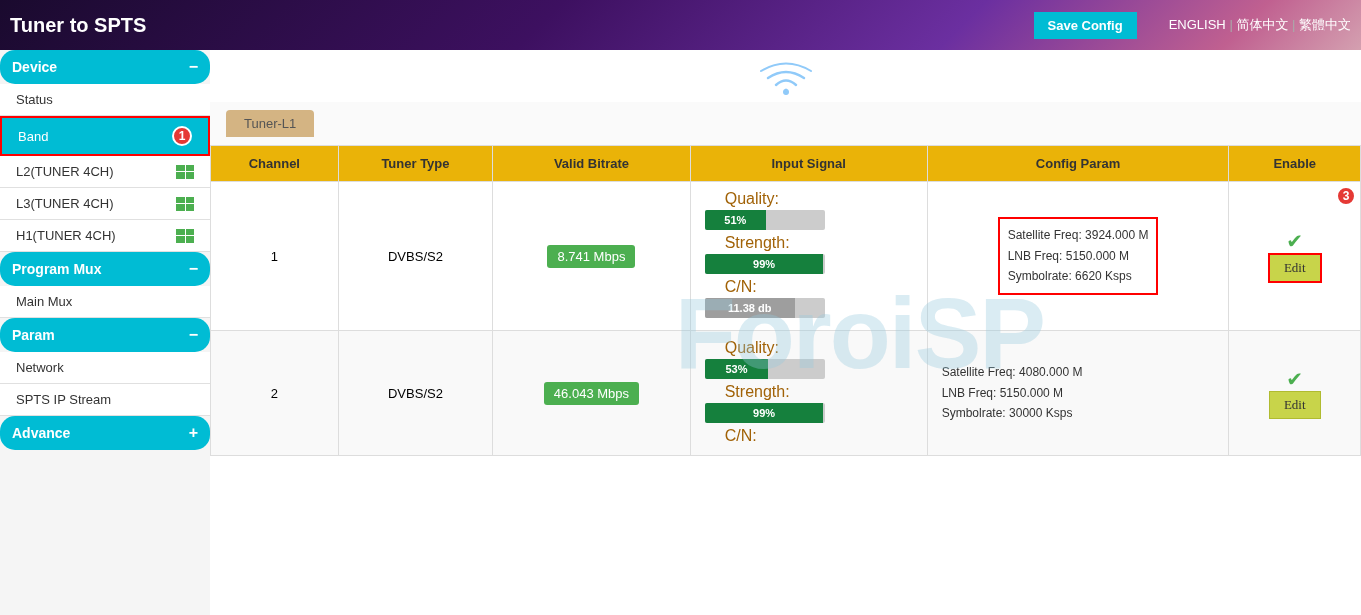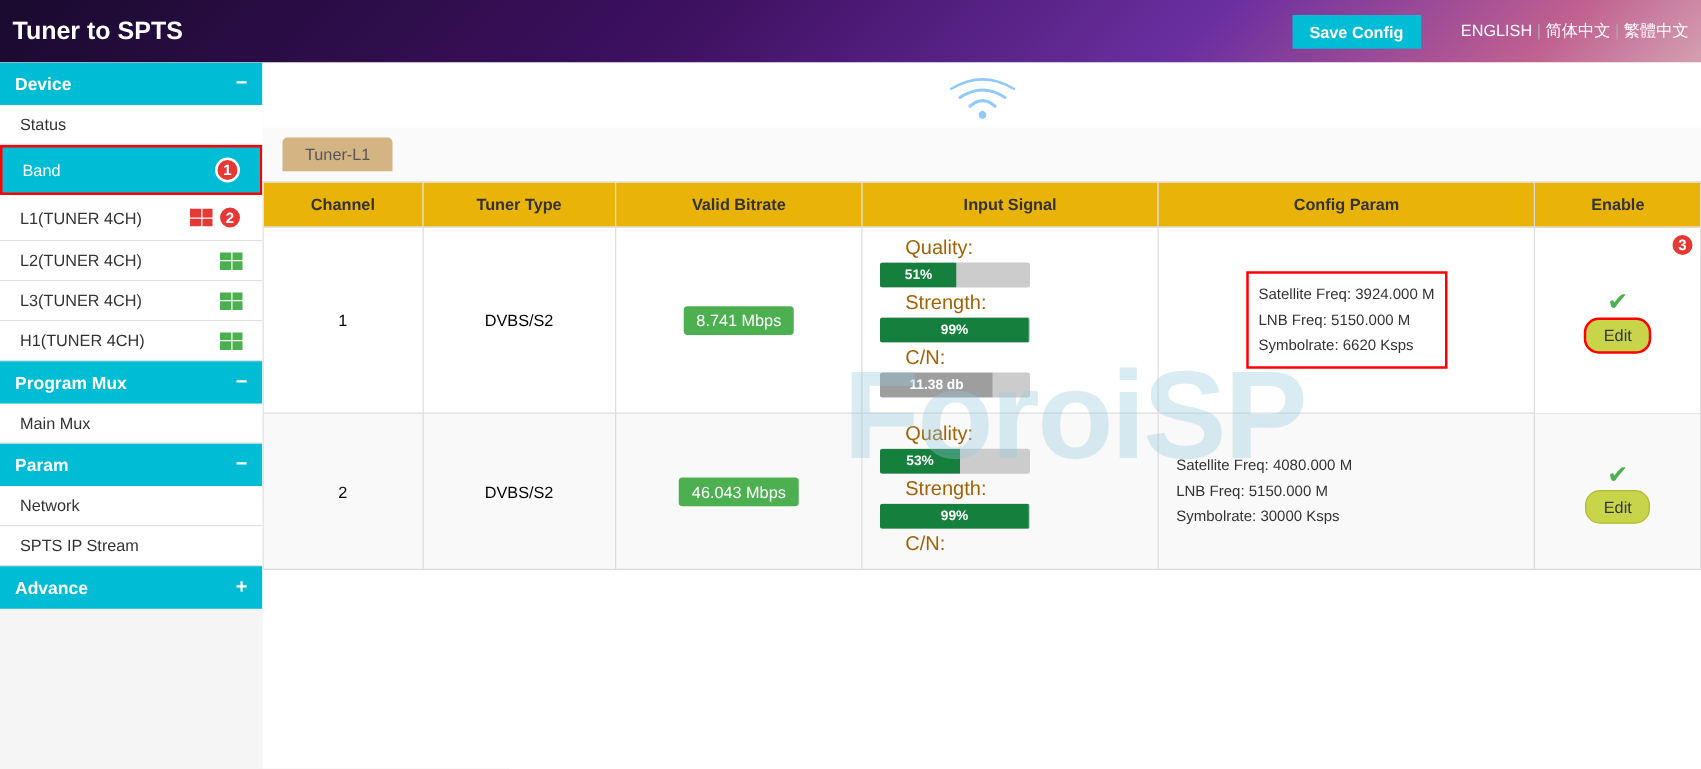--- a/index.html
+++ b/index.html
@@ -60,20 +60,21 @@
     .sidebar-header {
       background: #00bcd4;
       color: white;
       padding: 8px 12px;
       display: flex;
       justify-content: space-between;
       align-items: center;
       cursor: pointer;
       font-weight: bold;
       font-size: 14px;
+      border-radius: 15px;
     }
     .sidebar-header .toggle-icon {
       font-size: 16px;
       font-weight: bold;
     }
     .sidebar-item {
       padding: 8px 16px;
       cursor: pointer;
       border-bottom: 1px solid #e0e0e0;
       background: white;
@@ -211,21 +212,22 @@
 
     .check-icon { color: #4caf50; font-size: 20px; }
 
     .edit-btn {
       background: #c8d44a;
       color: #333;
       border: 1px solid #b0bb30;
       padding: 5px 14px;
       cursor: pointer;
       font-size: 13px;
-      border-radius: 12px;
+      border-radius: 0;
+      font-family: Liberation Serif, serif;
     }
     .edit-btn.highlighted { border: 2px solid red; }
 
     .watermark {
       position: absolute;
       top: 50%;
       left: 50%;
       transform: translate(-30%, -50%);
       color: rgba(150, 200, 220, 0.35);
       font-size: 100px;
@@ -276,32 +278,20 @@
       <div class="sidebar-header">
         <span>Device</span>
         <span class="toggle-icon">−</span>
       </div>
       <div class="sidebar-item">
         <span>Status</span>
       </div>
       <div class="sidebar-item active" style="border:2px solid red; background:#00bcd4; color:white; position:relative;">
         <span>Band</span>
         <span class="annotation-badge">1</span>
-      </div>
-      <div class="sidebar-item">
-        <span>L1(TUNER 4CH)</span>
-        <div class="sidebar-item-icon">
-          <div class="grid-icon red">
-            <span></span>
-              <span></span>
-              <span></span>
-              <span></span>
-          </div>
-          <span class="annotation-badge">2</span>
-        </div>
       </div>
       <div class="sidebar-item">
         <span>L2(TUNER 4CH)</span>
         <div class="grid-icon">
           <span></span>
             <span></span>
             <span></span>
             <span></span>
         </div>
       </div>

